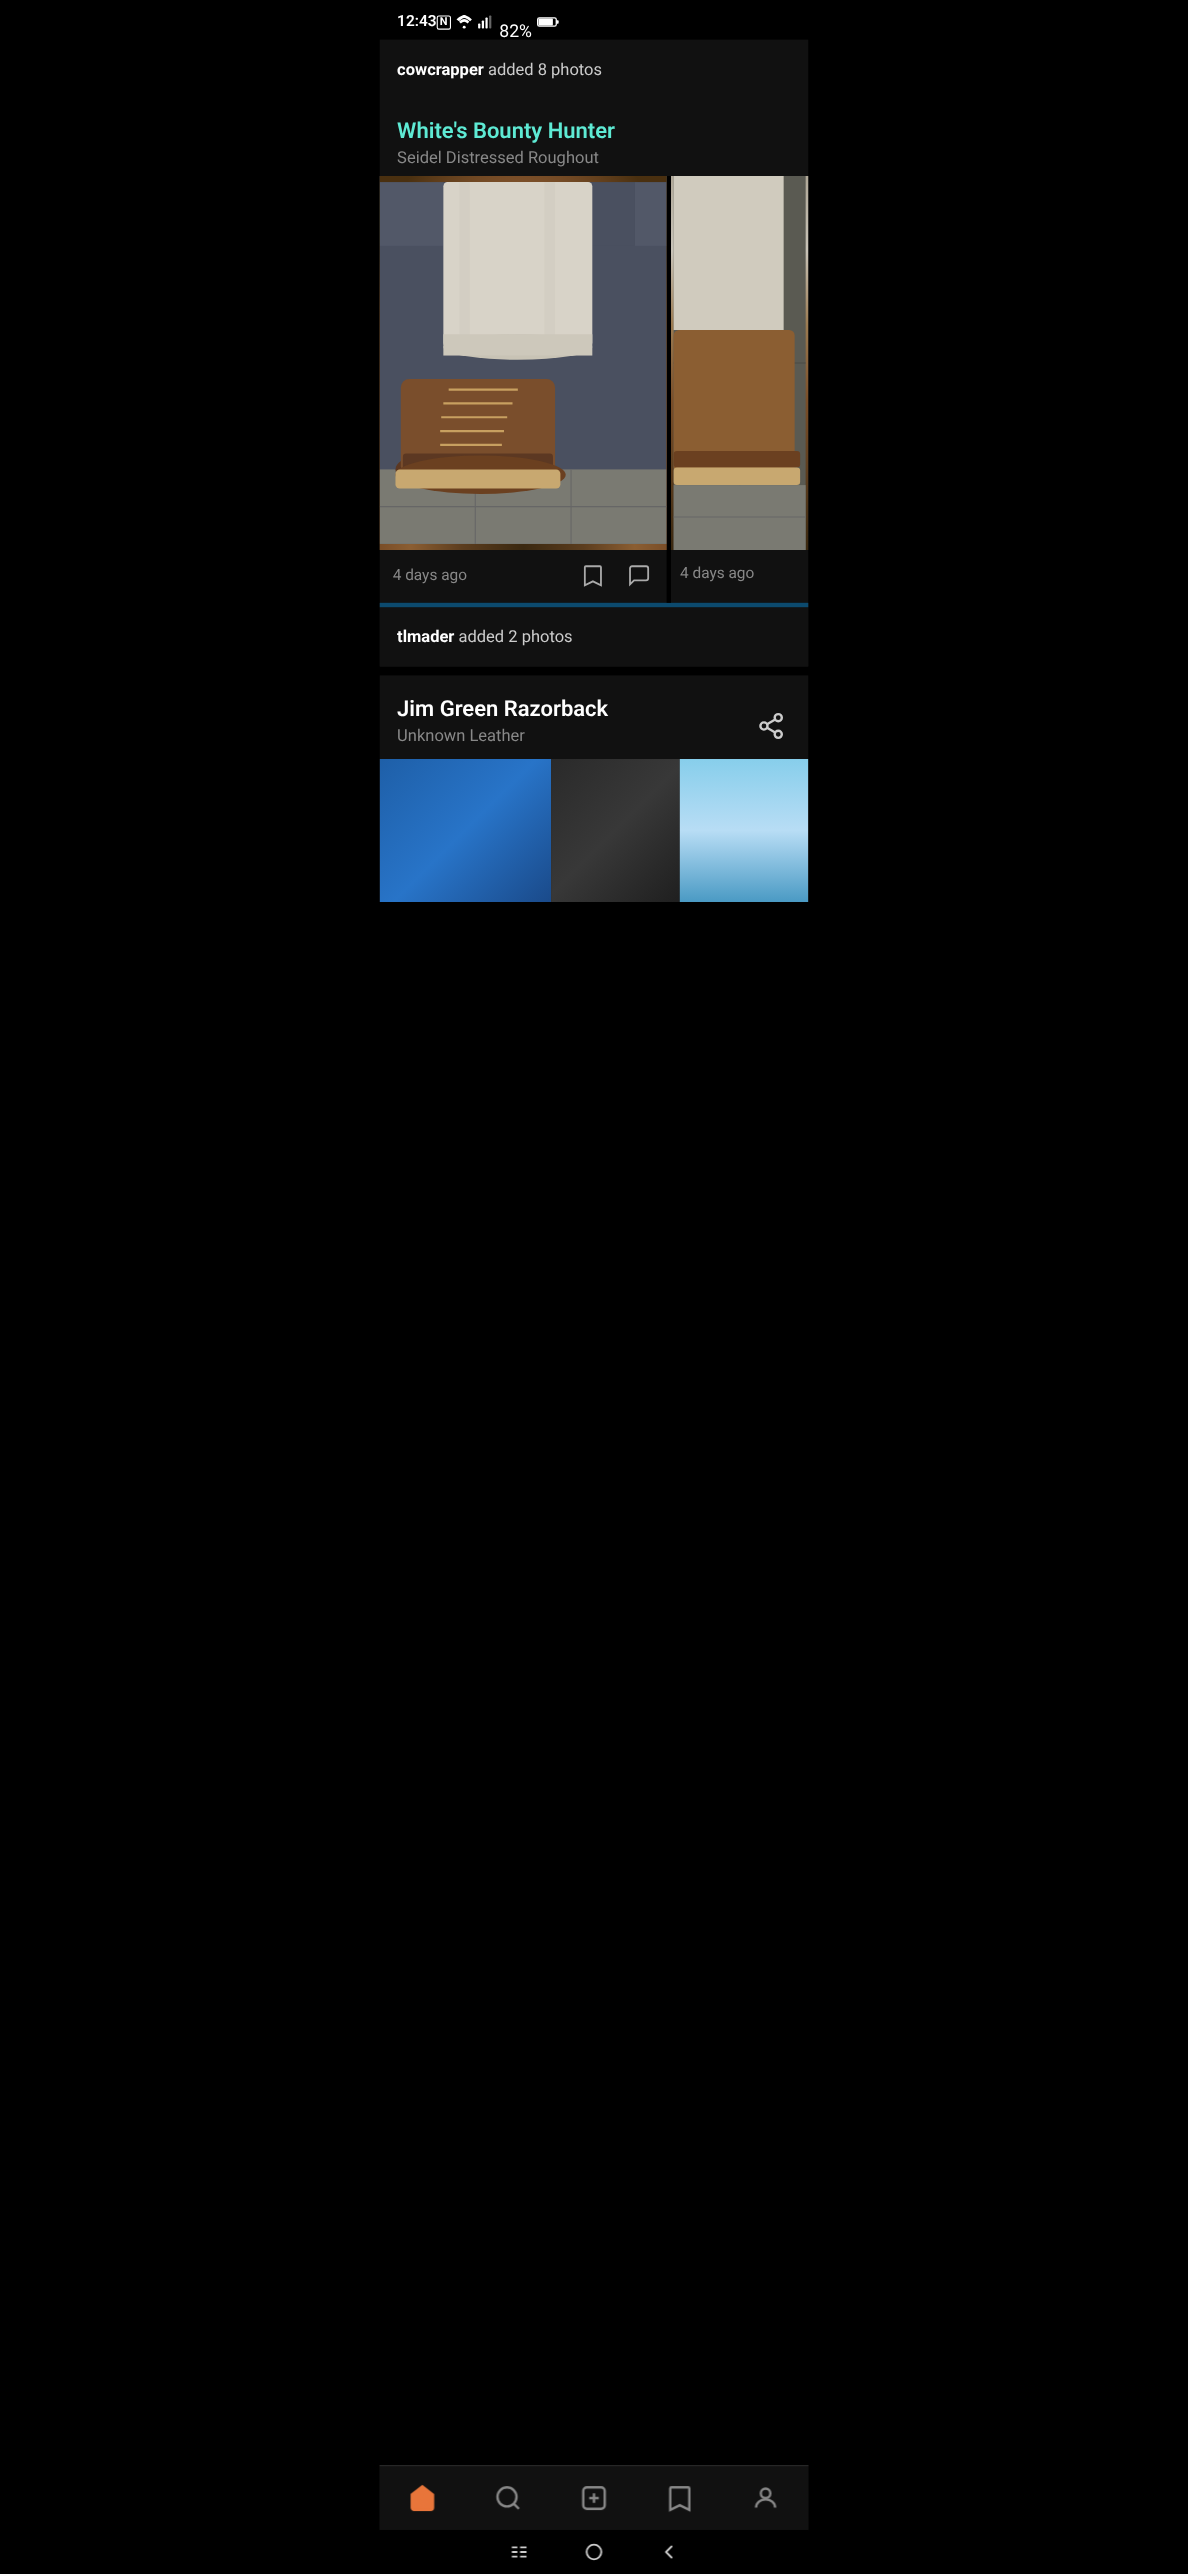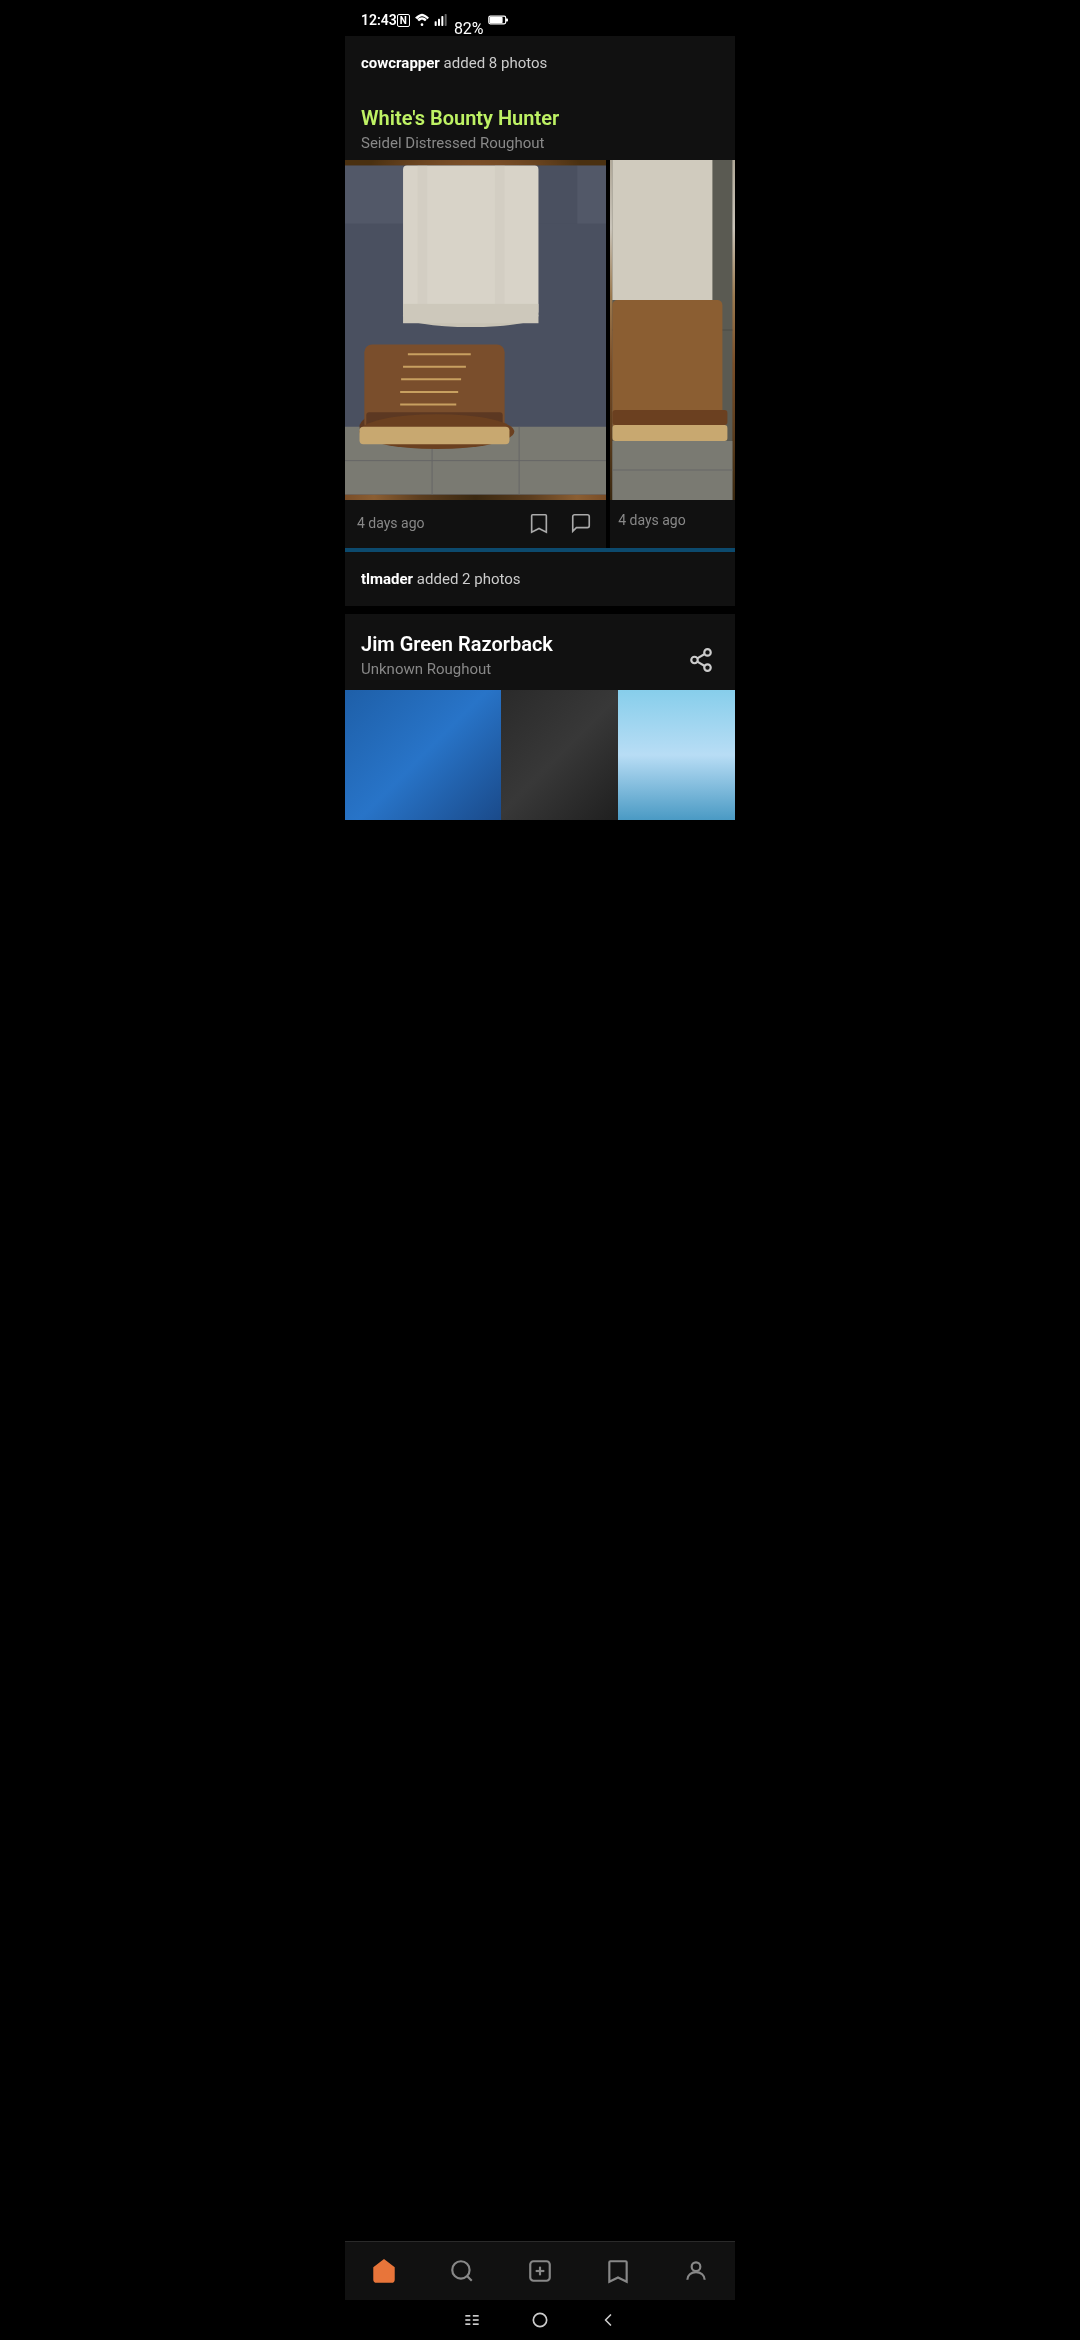--- a/index.html
+++ b/index.html
@@ -65,21 +65,21 @@
       background: #111;
       margin-bottom: 8px;
     }
 
     .boot-card-header {
       padding: 16px 16px 8px;
     }
     .boot-card-title {
       font-size: 20px;
       font-weight: 600;
-      color: #bef264;
+      color: #5eead4;
       line-height: 1.2;
     }
     .boot-card-subtitle {
       font-size: 15px;
       color: #888;
       margin-top: 4px;
     }
 
     .photo-meta {
       display: flex;
@@ -444,21 +444,21 @@
         <strong>tlmader</strong>
         <span>added 2 photos</span>
       </p>
     </div>
   </div>
 
   <div class="jim-card">
     <div class="jim-card-header">
       <div class="jim-card-info">
         <div class="jim-card-title">Jim Green Razorback</div>
-        <div class="jim-card-subtitle">Unknown Roughout</div>
+        <div class="jim-card-subtitle">Unknown Leather</div>
       </div>
       <div class="share-icon-btn">
         <svg viewBox="0 0 24 24">
           <circle cx="18" cy="5" r="3" stroke="#ccc" stroke-width="2" fill="none"></circle>
           <circle cx="6" cy="12" r="3" stroke="#ccc" stroke-width="2" fill="none"></circle>
           <circle cx="18" cy="19" r="3" stroke="#ccc" stroke-width="2" fill="none"></circle>
           <line x1="8.59" y1="13.51" x2="15.42" y2="17.49" stroke="#ccc" stroke-width="2"></line>
           <line x1="15.41" y1="6.51" x2="8.59" y2="10.49" stroke="#ccc" stroke-width="2"></line>
         </svg>
       </div>

